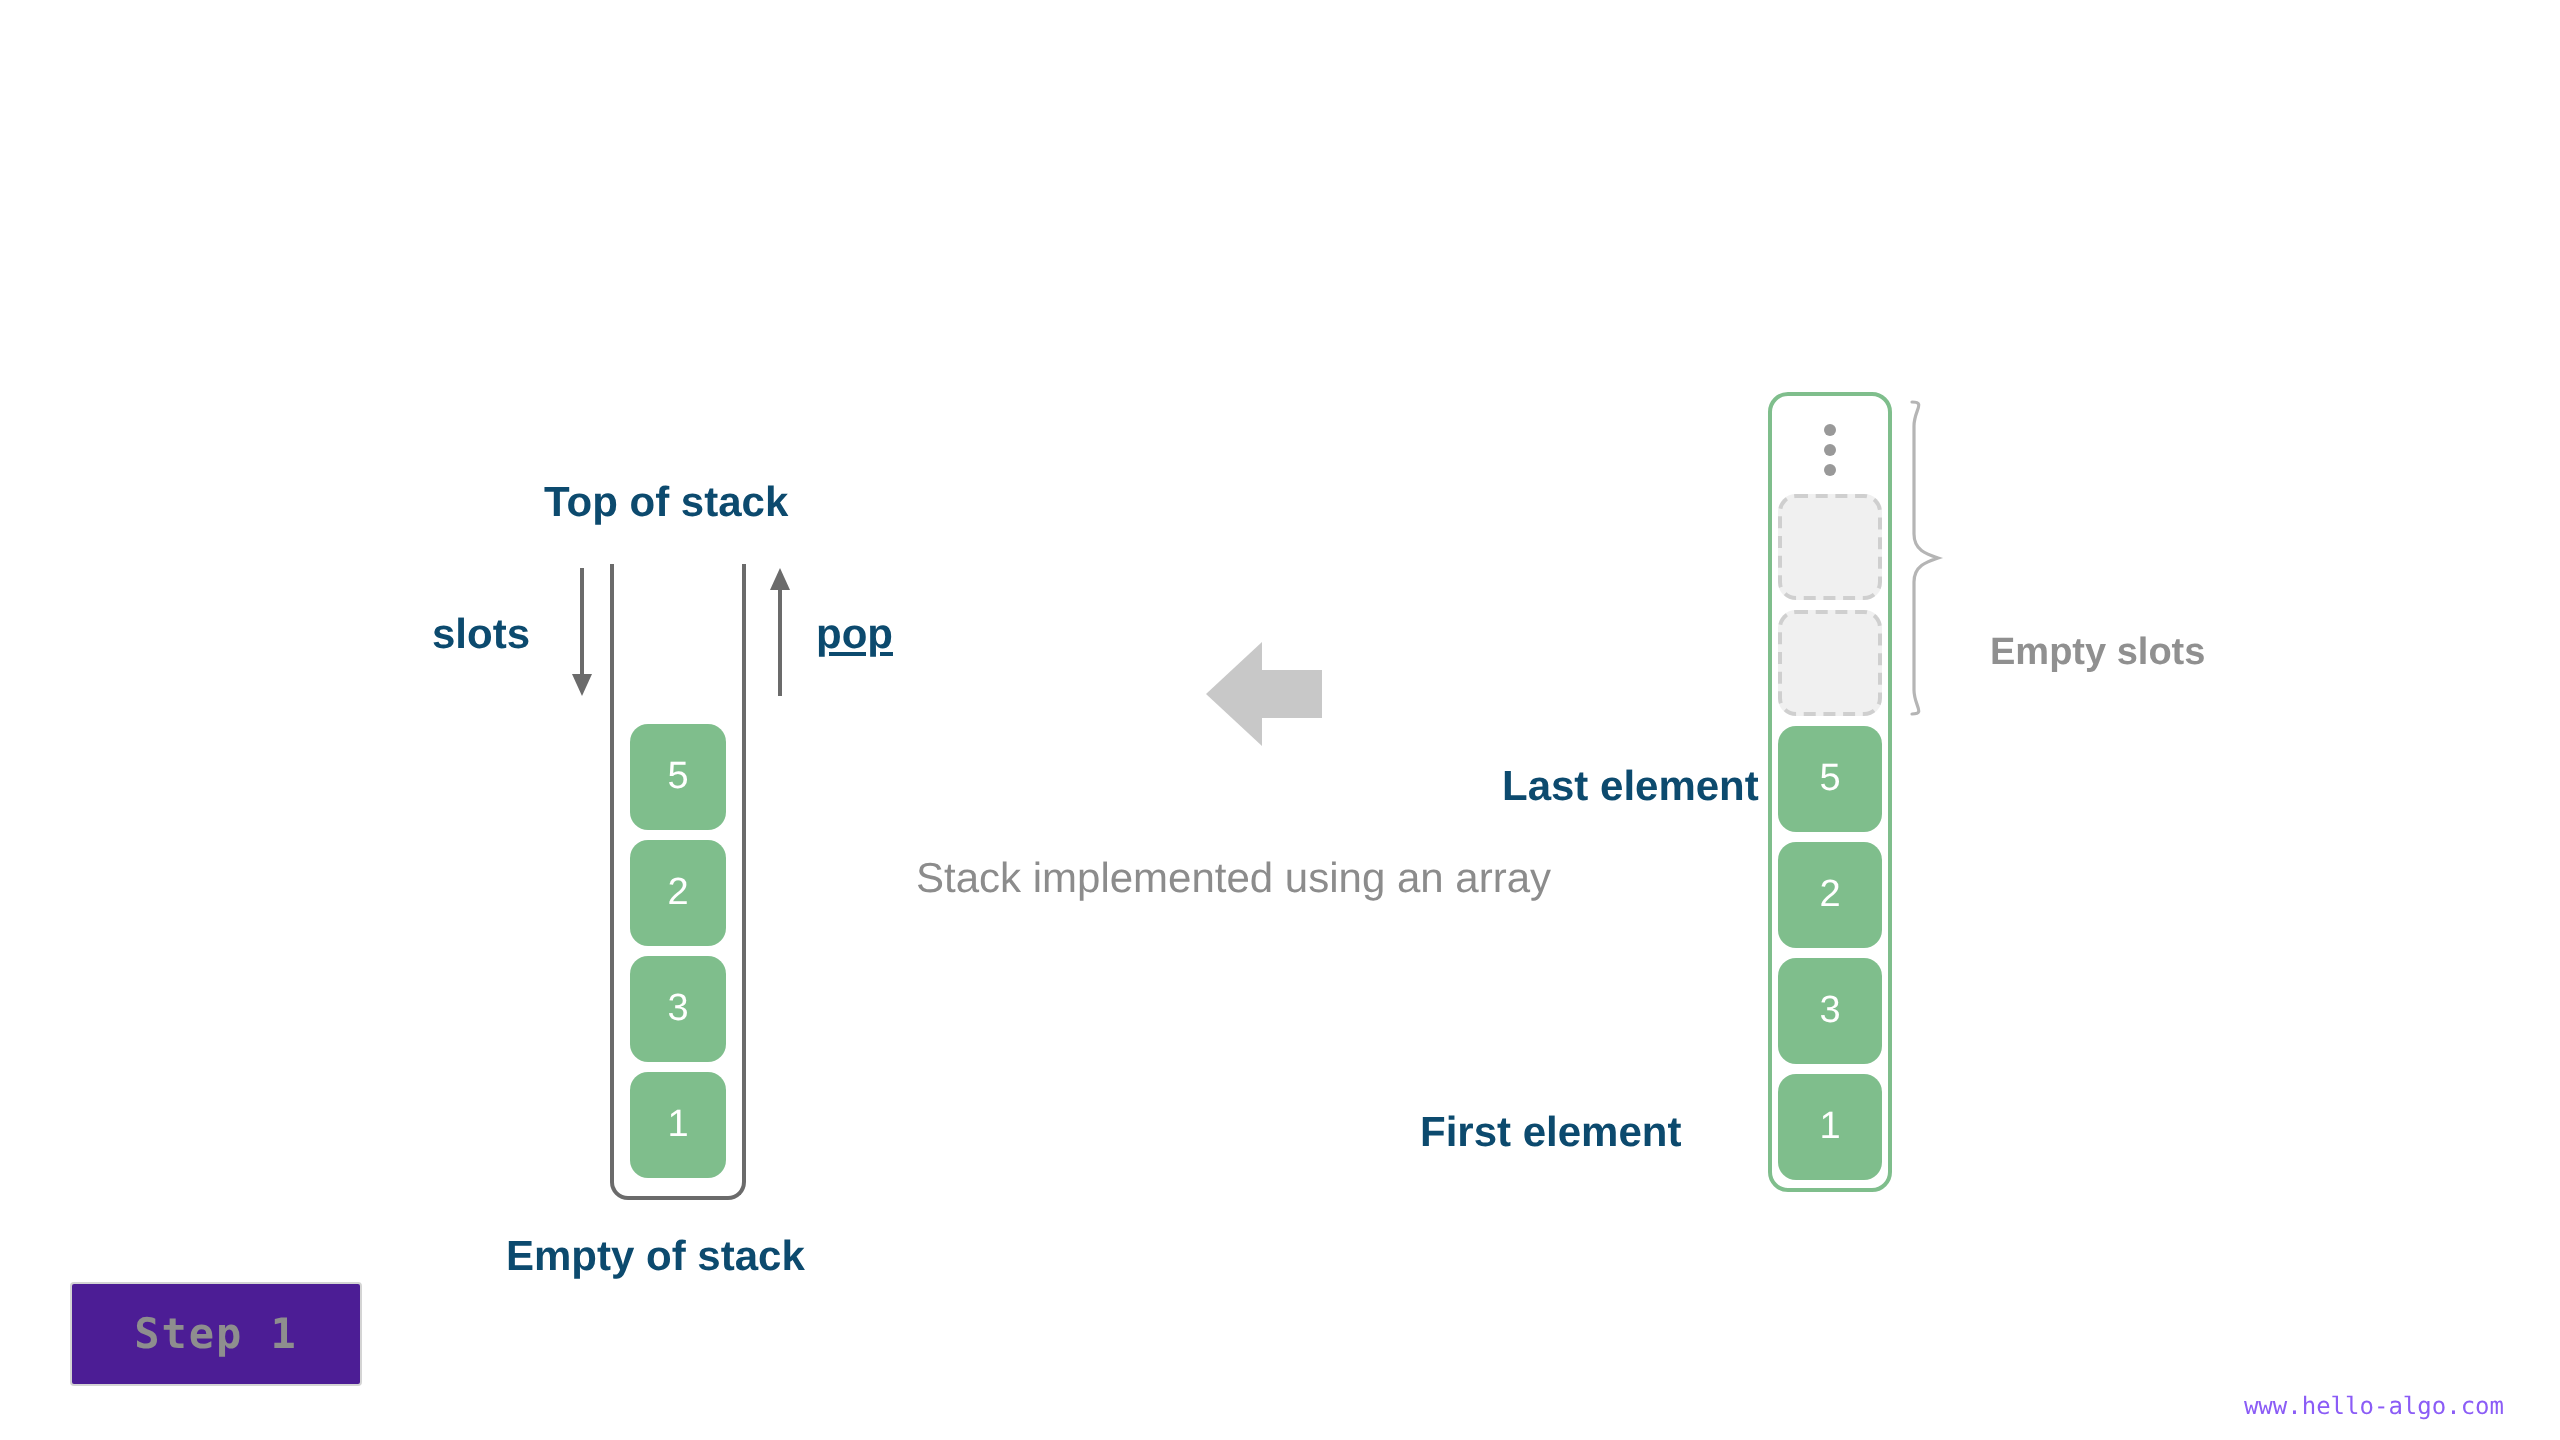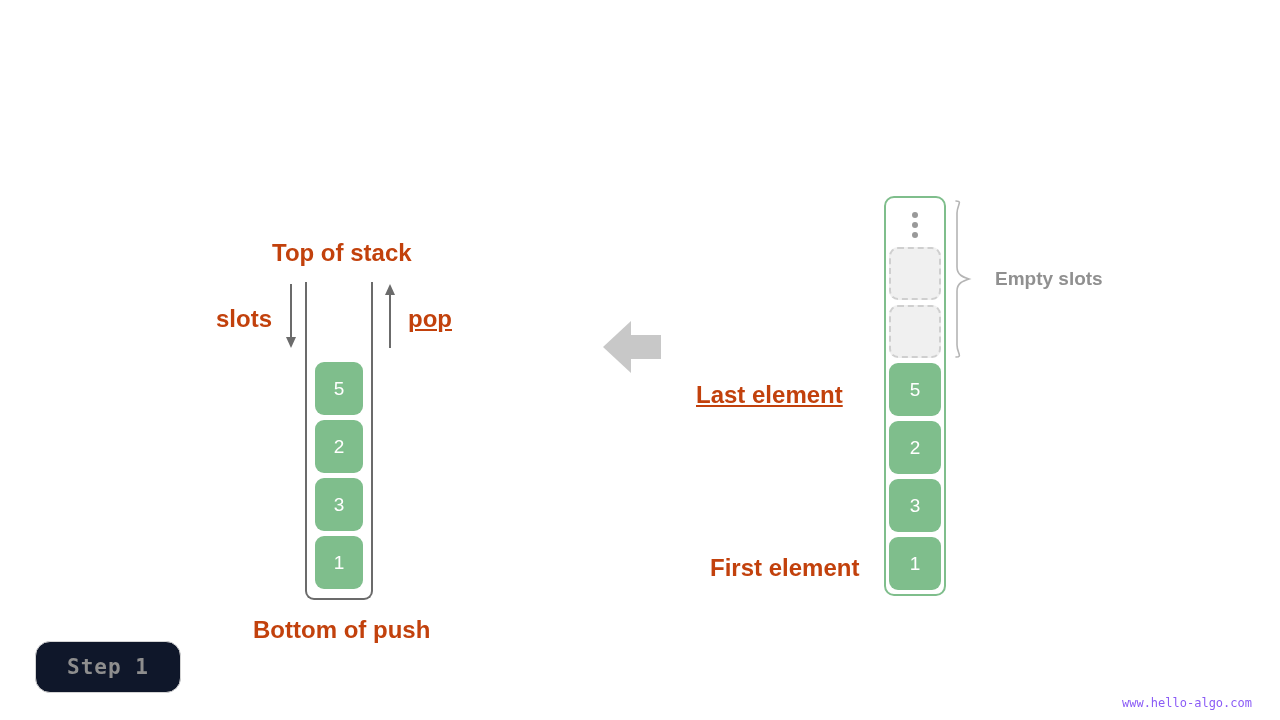--- a/index.html
+++ b/index.html
@@ -15,33 +15,34 @@
     position: relative;
   }
   .canvas {
     position: absolute;
     inset: 0;
   }
 
   
   .label-dark {
     position: absolute;
-    color: #c2410c;
+    color: #0c4a6e;
     font-weight: bold;
-    font-size: 24px;
+    font-size: 21px;
     white-space: nowrap;
     line-height: 1;
   }
   .label-gray {
     position: absolute;
     color: #909090;
     font-weight: bold;
     font-size: 19px;
     white-space: nowrap;
     line-height: 1;
+    margin-top: 48px;
   }
   .caption {
     position: absolute;
     color: #8c8c8c;
     font-size: 21px;
     font-weight: normal;
     white-space: nowrap;
     line-height: 1;
   }
 
@@ -223,22 +224,22 @@
   #empty-slots-brace svg { display: block; }
 
   
   #step-badge {
     position: absolute;
     left: 35px;
     top: 641px;
     width: 146px;
     height: 52px;
     border: 1px solid #d4d4d4;
-    border-radius: 15px;
-    background: #0f172a;
+    border-radius: 2px;
+    background: #4c1d95;
     display: flex;
     align-items: center;
     justify-content: center;
     box-sizing: border-box;
   }
   #step-badge span {
     font-family: "DejaVu Sans Mono", monospace;
     font-size: 21px;
     font-weight: bold;
     color: #8e8e8e;
@@ -279,29 +280,30 @@
 
   <div id="stack-container">
     <div class="stack-items">
       <div class="cell">5</div>
       <div class="cell">2</div>
       <div class="cell">3</div>
       <div class="cell">1</div>
     </div>
   </div>
 
-  <div class="label-dark" style="left:253px; top:618px;">Bottom of push</div>
+  <div class="label-dark" style="left:253px; top:618px;">Empty of stack</div>
 
   <div id="transform-arrow">
     <div class="tail"></div>
     <div class="tip"></div>
   </div>
 
-
-  <div class="label-dark" style="left:696px; top:383px;text-decoration:underline;">Last element</div>
+  <div class="caption" style="left:458px; top:429px;">Stack implemented using an array</div>
+
+  <div class="label-dark" style="left:751px; top:383px;">Last element</div>
 
   <div class="label-dark" style="left:710px; top:556px;text-align:center;">First element</div>
 
   <div id="array-container">
     <div id="ellipsis-indicator">
       <i></i>
       <i></i>
       <i></i>
     </div>
     <div class="array-inner">

